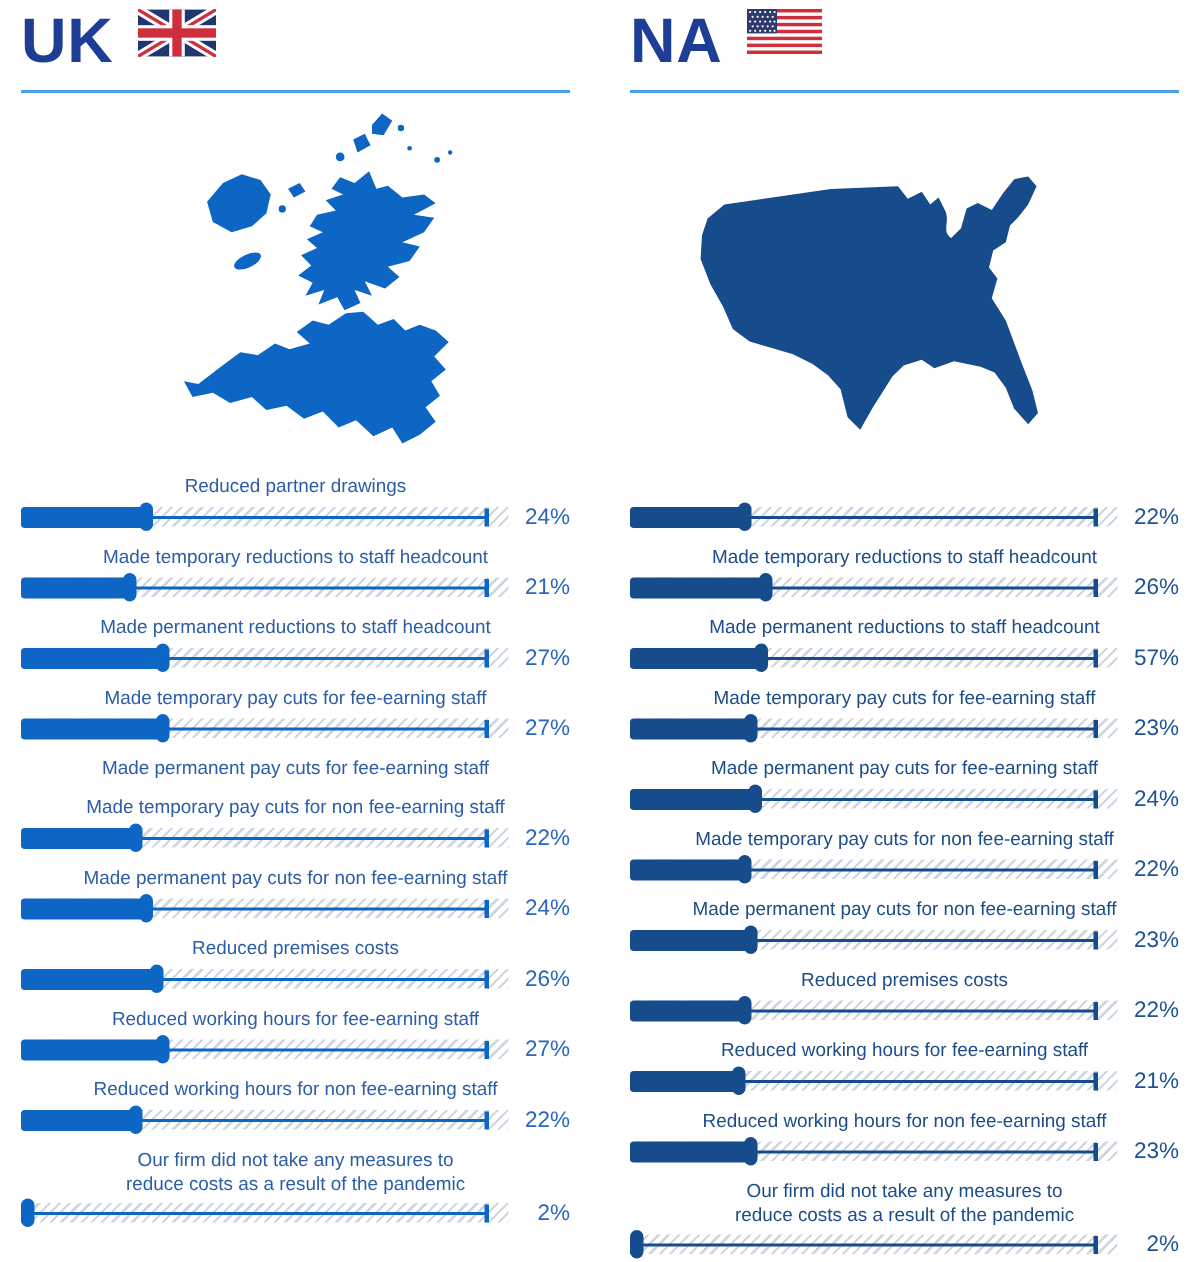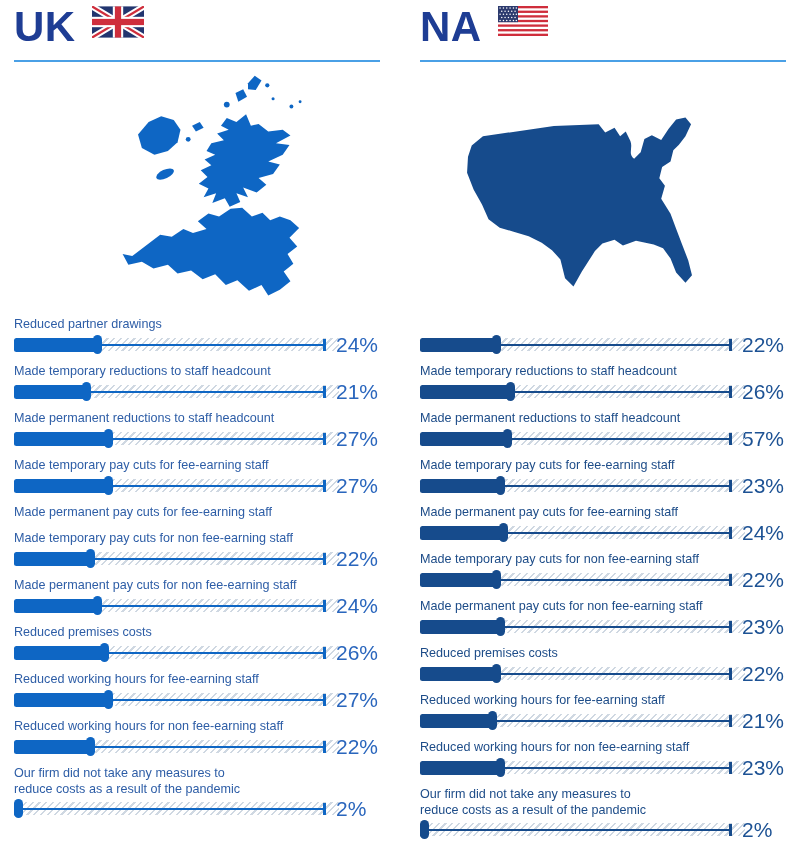--- a/index.html
+++ b/index.html
@@ -28,40 +28,40 @@
   .map-zone { height:252px; display:flex; justify-content:center; align-items:flex-end; overflow:hidden; }
   .map-shape, .map-dot { fill:var(--map); }
   .uk-map { height:246px; margin:2px 0 2px 16px; }
   .us-map { height:196px; margin-bottom:6px; }
 
   
   .rows { margin-top:2px; }
   .row { margin-bottom:9px; }
   .row-label {
     font-size:12.6px; line-height:1.28; min-height:17px; margin-bottom:2px;
-    color:var(--label); white-space:pre-line;
+    color:var(--label); white-space:pre-line;text-align:center;
   }
   .bar-line { display:flex; align-items:center; gap:10px; height:19px; }
   .track { position:relative; flex:1; height:19px; }
   .hatch {
     position:absolute; left:0; right:-13px; top:3px; height:13px;
     background:repeating-linear-gradient(135deg, rgba(0,0,0,0) 0 3.2px, var(--hatch) 3.2px 4.8px);
   }
   .baseline { position:absolute; left:0; right:0; top:8.5px; height:2px; background:var(--fill); }
   .tick { position:absolute; right:0; top:3.5px; width:3px; height:12px; background:var(--fill); }
   .fill {
     position:absolute; left:0; top:2.5px; height:14px; min-width:6px;
     background:var(--fill); border-radius:2.5px;
   }
   .fill::after {
     content:""; position:absolute; right:-2px; top:-2.5px; bottom:-2.5px;
     width:9px; border-radius:5px; background:inherit;
   }
   .pct {
-    width:44px; font-size:21px; line-height:19px;
+    width:44px; text-align:right; font-size:15px; line-height:19px;
     color:var(--pct); flex:none;
   }
 </style>
 </head>
 <body>
 
 <div class="columns">
 
   <section class="panel" style="--fill: #0e66c4; --map: #0e66c4; --label: #2d5da6; --pct: #2a66bd;">
     <div class="panel-header">

